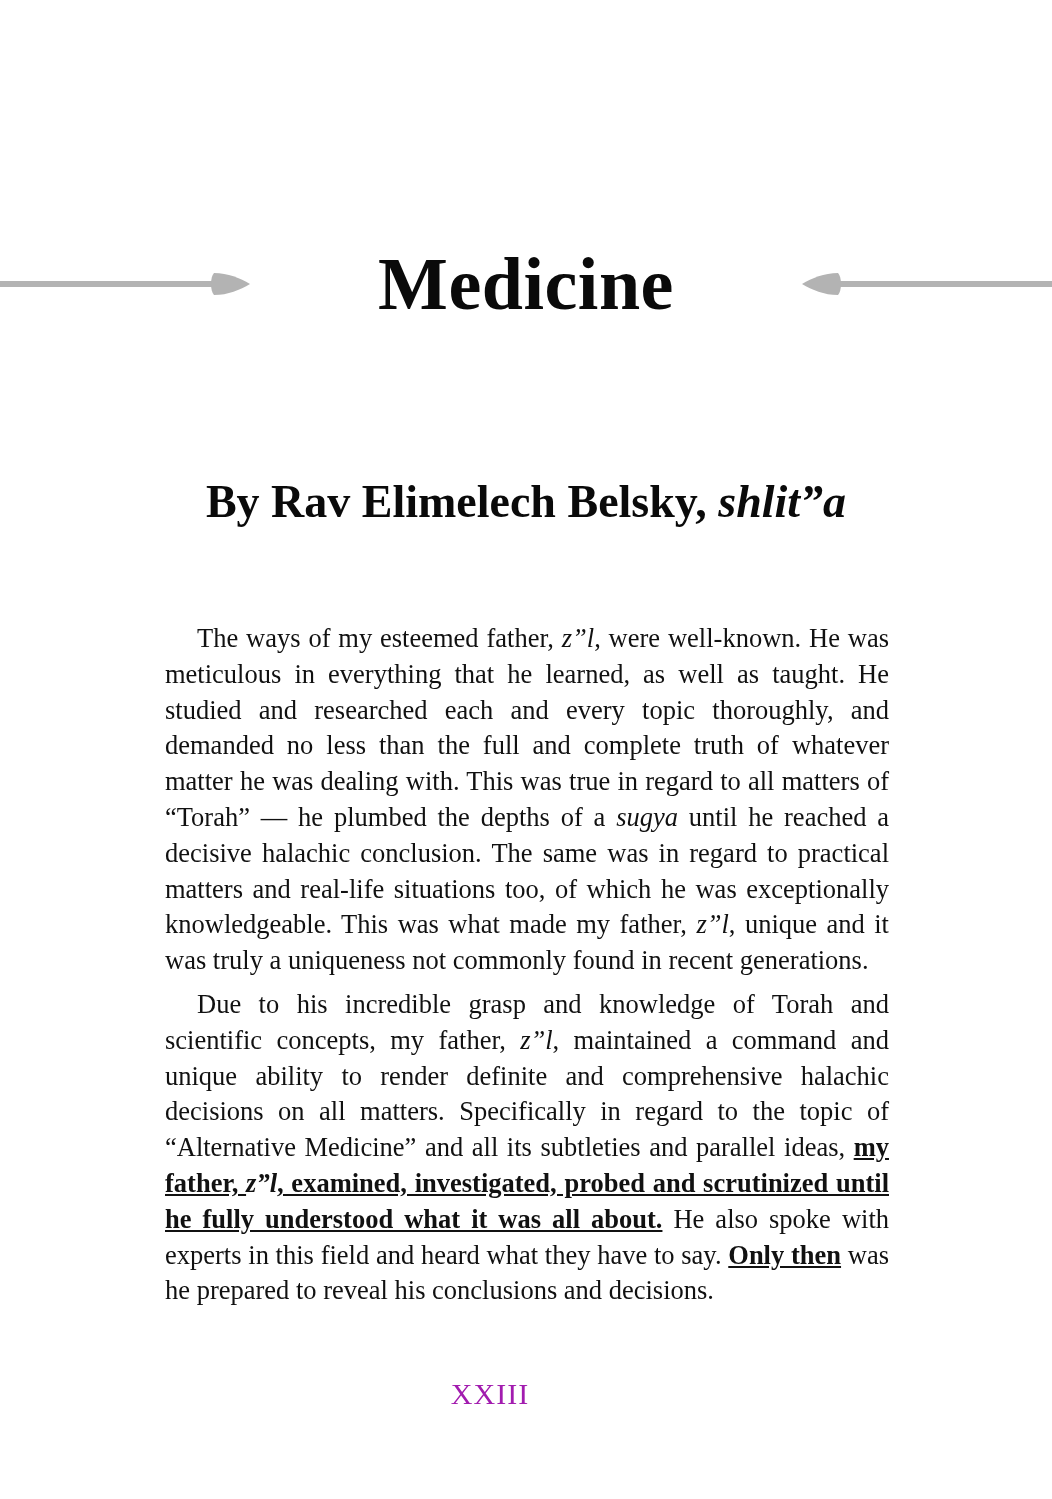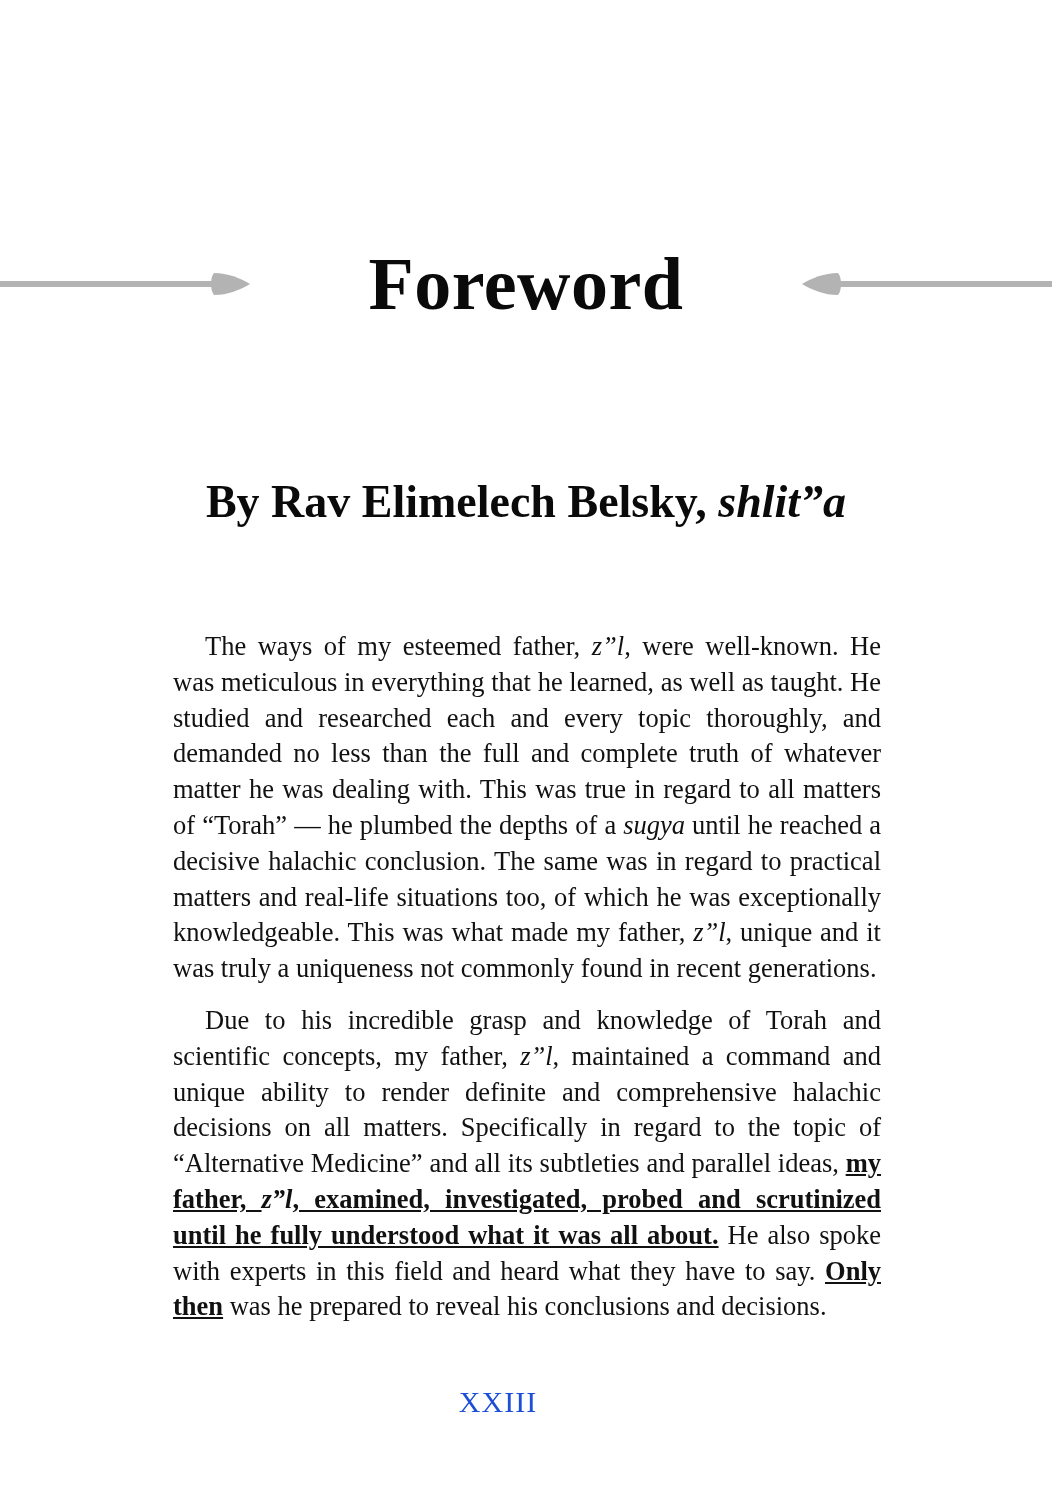--- a/index.html
+++ b/index.html
@@ -80,21 +80,21 @@
 
   
   .body-copy {
     position: absolute;
     left: 157px;
     top: 613px;
     width: 740px;
   }
 
   .body-copy p {
-    margin: 16px;
+    margin: 8px;
     text-indent: 32px;
     text-align: justify;
     text-justify: inter-word;
     font-size: 26.5px;
     line-height: 35.8px;
     color: #111111;
     hyphens: none;
   }
 
   .body-copy p:last-child {
@@ -108,37 +108,37 @@
   
   .folio {
     position: absolute;
     left: 0;
     top: 1368px;
     width: 964px;
     text-align: center;
     font-size: 30px;
     line-height: 36px;
     letter-spacing: 1px;
-    color: #1d4ed8;
-    margin: 16px;
+    color: #a21caf;
+    margin: 8px;
   }
 </style>
 </head>
 <body>
 
 <div class="page">
 
   <div class="title-band">
 
     <svg class="rule-arrow left" viewBox="0 0 260 34" preserveAspectRatio="none">
       <line x1="0" y1="17" x2="218" y2="17" stroke="#b3b3b3" stroke-width="6"></line>
       <path d="M 214 6 C 228 6 240 11 250 17 C 240 23 228 28 214 28 C 210 24 210 10 214 6 Z" fill="#b3b3b3"></path>
     </svg>
 
-    <h1 class="page-title">Foreword</h1>
+    <h1 class="page-title">Medicine</h1>
 
     <svg class="rule-arrow right" viewBox="0 0 255 34" preserveAspectRatio="none">
       <line x1="37" y1="17" x2="255" y2="17" stroke="#b3b3b3" stroke-width="6"></line>
       <path d="M 41 6 C 27 6 15 11 5 17 C 15 23 27 28 41 28 C 45 24 45 10 41 6 Z" fill="#b3b3b3"></path>
     </svg>
 
   </div>
 
   <h2 class="byline">
     <span>By Rav Elimelech Belsky,</span>

